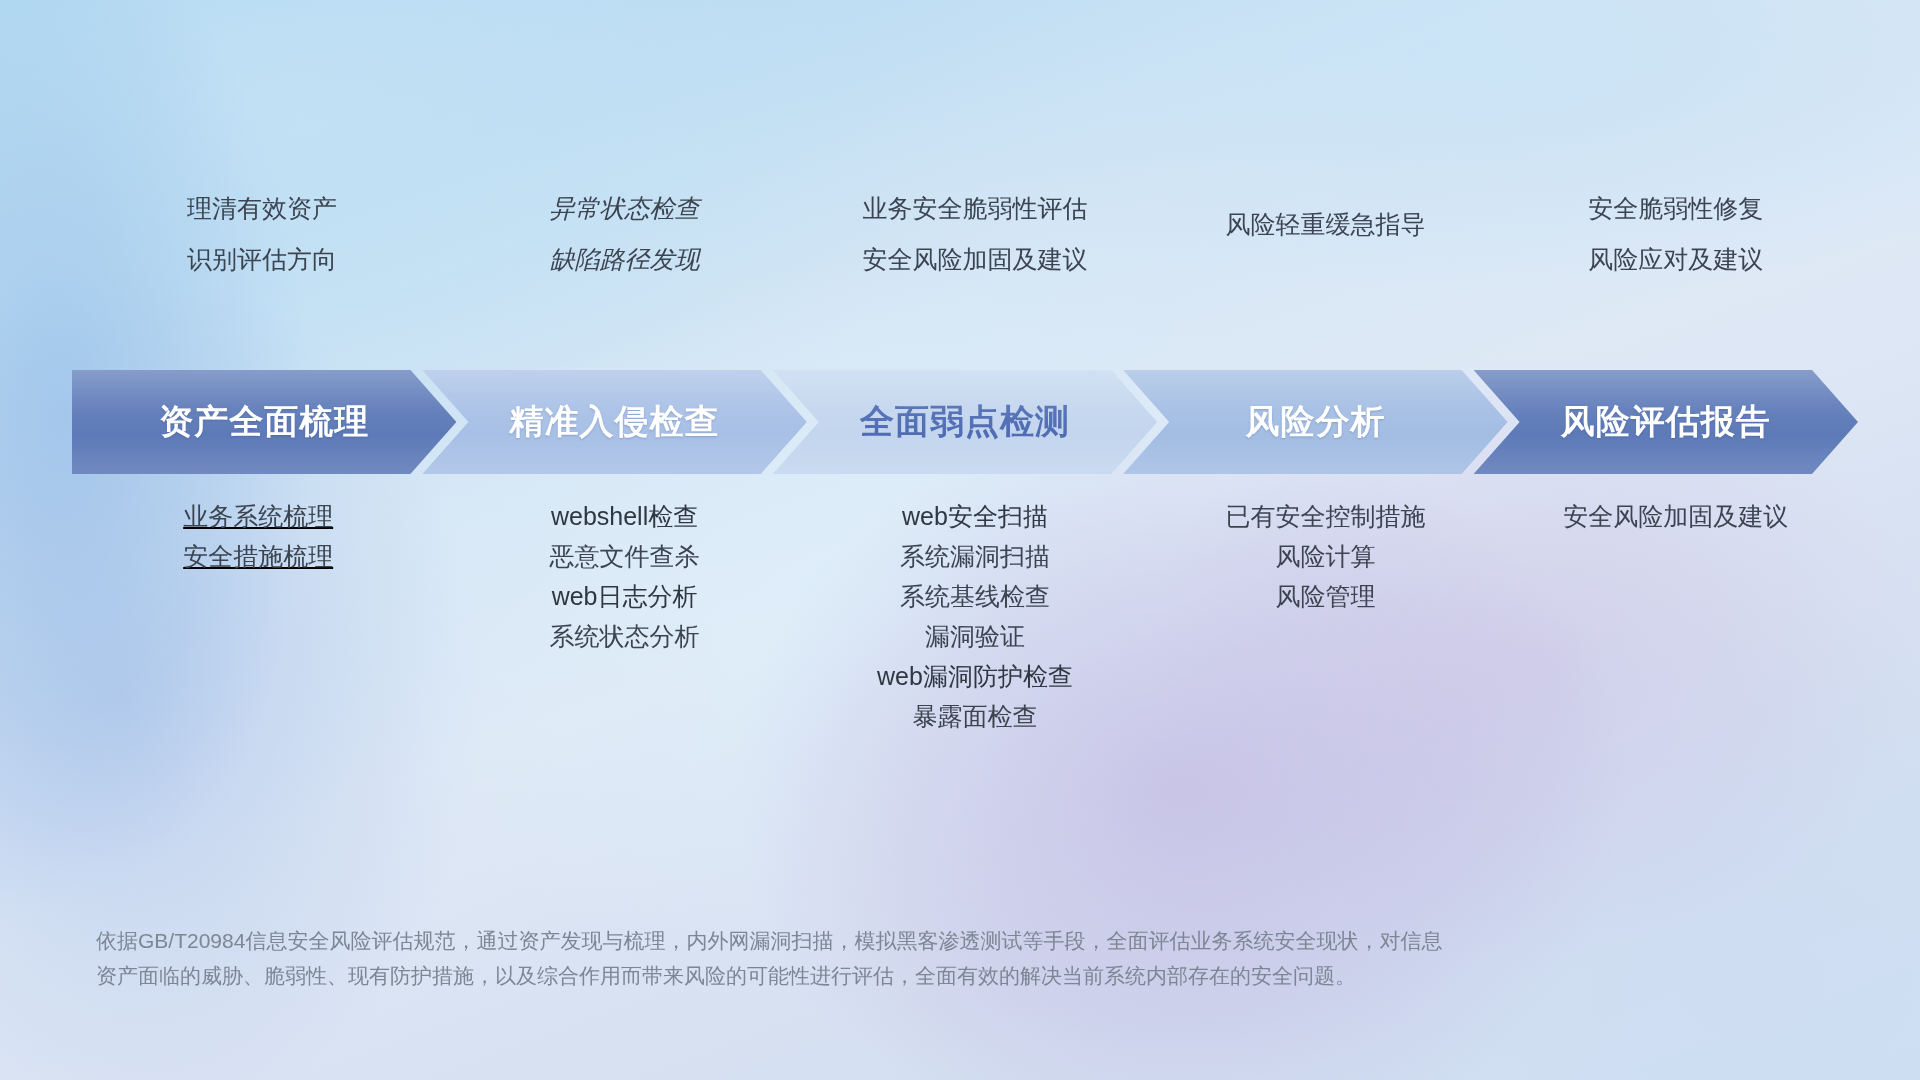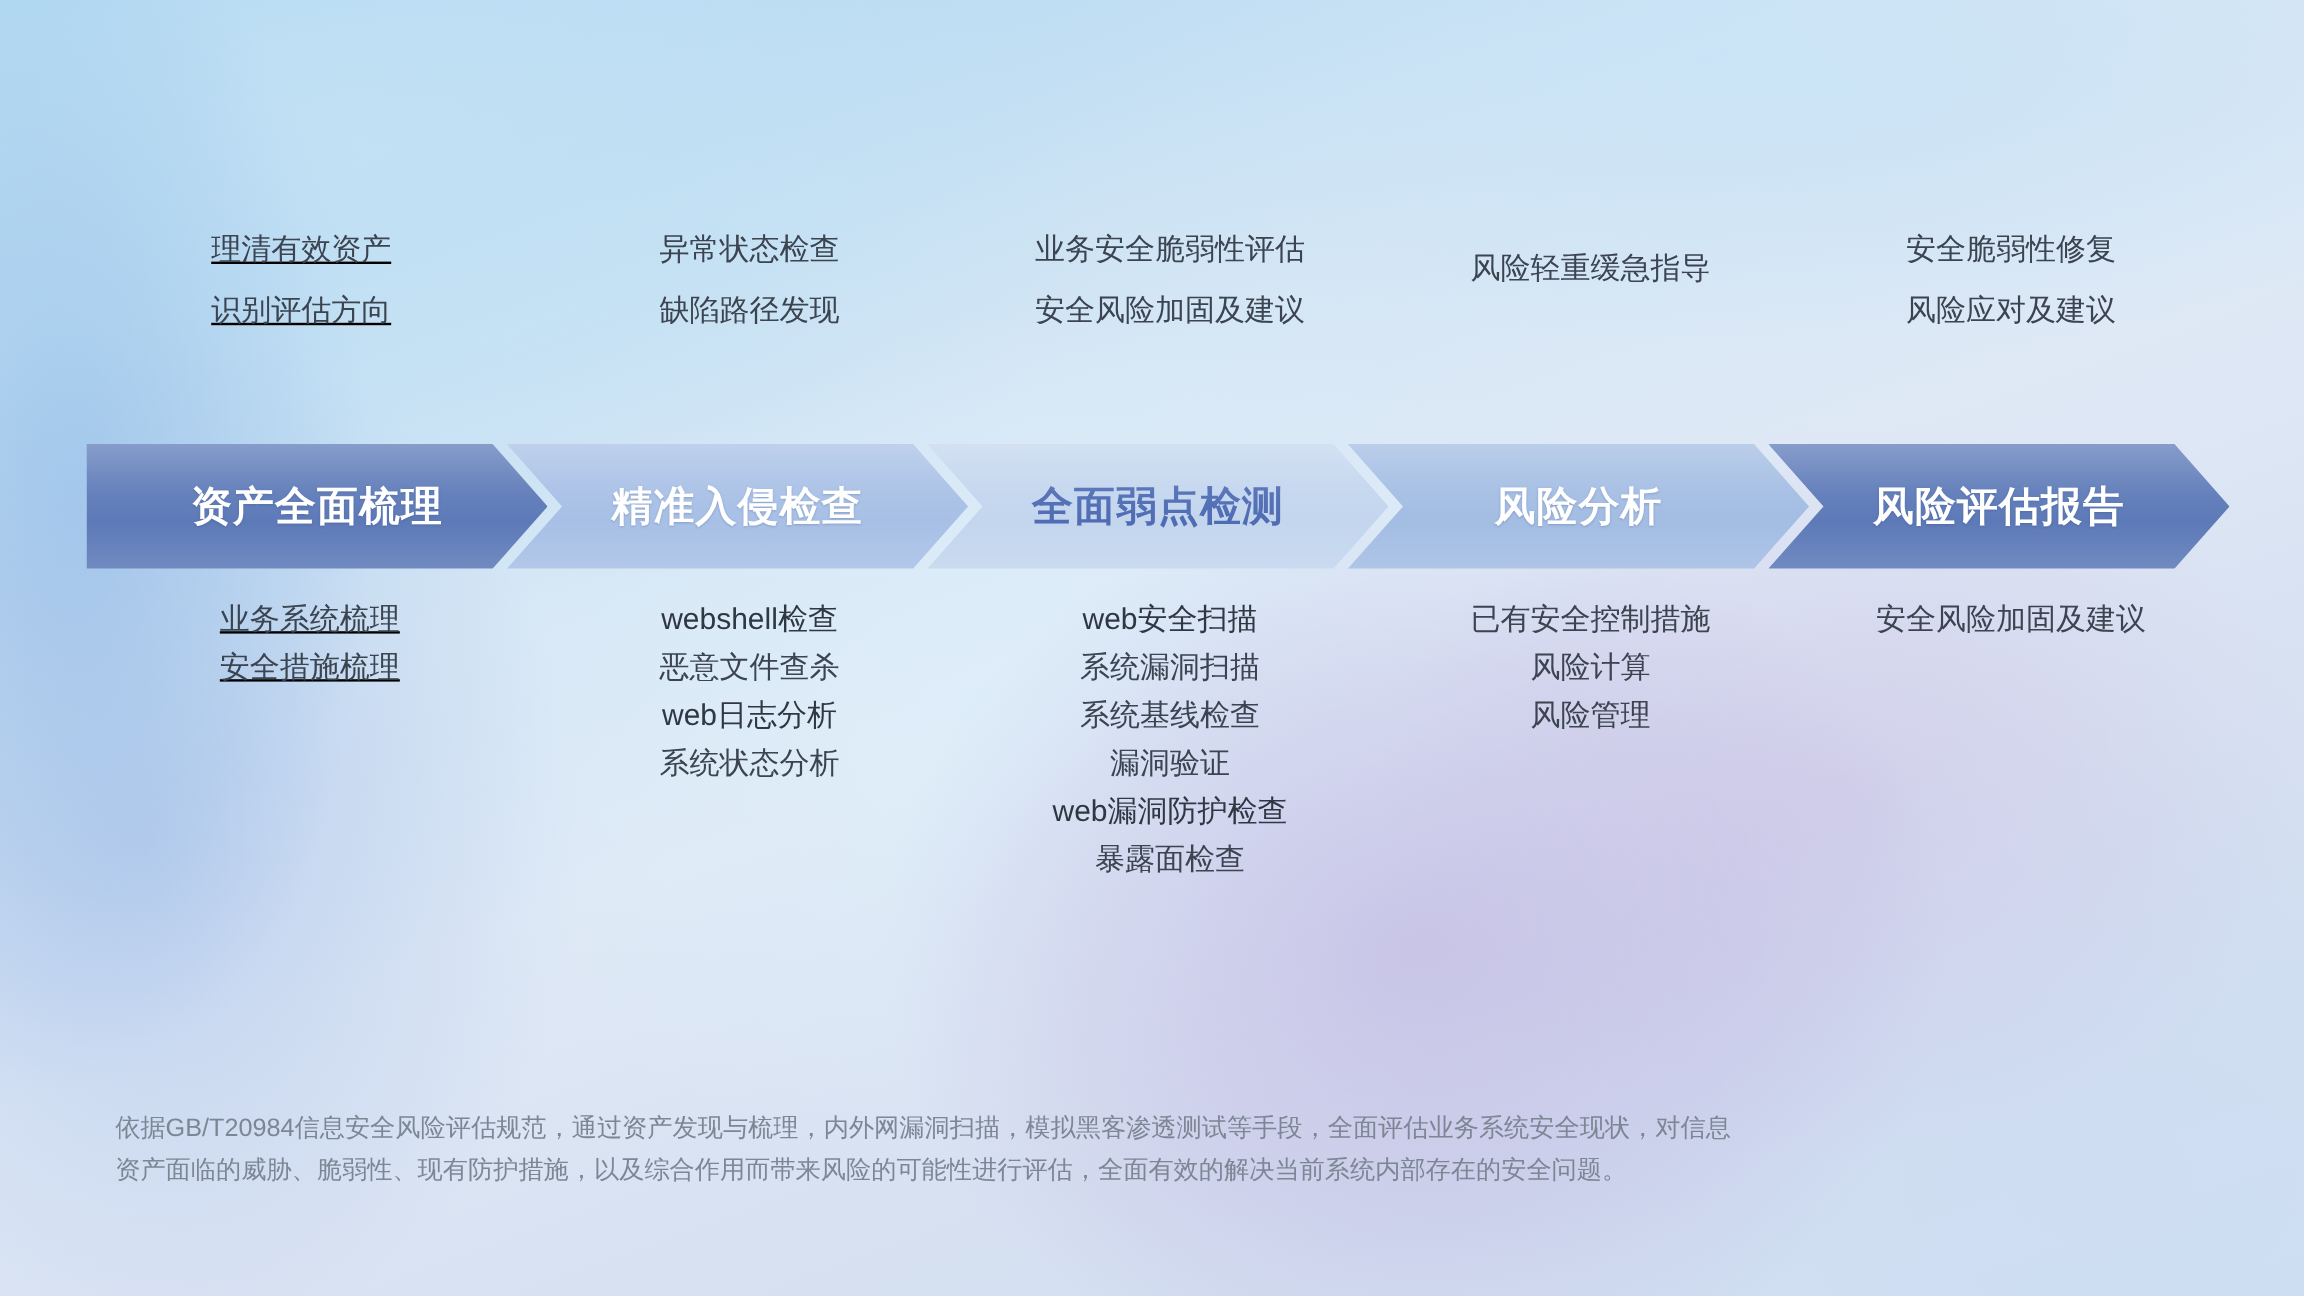--- a/index.html
+++ b/index.html
@@ -67,25 +67,25 @@
     font-size:21px; line-height:1.68; color:#7c8694;
   }
   #footer p { margin:0; }
 </style>
 </head>
 <body>
 
 <div id="stage">
 
   <div id="top-row">
-      <div class="col" style="width: 420px; left: 41px; top: 196px; text-decoration: underline;">
+      <div class="col" style="width: 420px; left: 52px; top: 196px;">
         <div class="top-item">理清有效资产</div>
         <div class="top-item">识别评估方向</div>
       </div>
-      <div class="col" style="width: 420px; left: 414.6px; top: 196px;">
+      <div class="col" style="width: 420px; left: 414.6px; top: 196px; font-style: italic;">
         <div class="top-item">异常状态检查</div>
         <div class="top-item">缺陷路径发现</div>
       </div>
       <div class="col" style="width: 420px; left: 765px; top: 196px;">
         <div class="top-item">业务安全脆弱性评估</div>
         <div class="top-item">安全风险加固及建议</div>
       </div>
       <div class="col" style="width: 420px; left: 1115.4px; top: 212px;">
         <div class="top-item">风险轻重缓急指导</div>
       </div>

